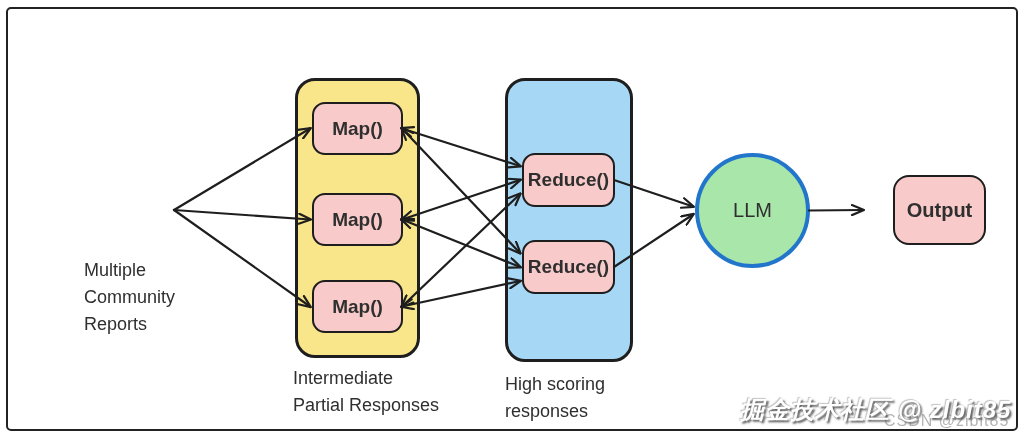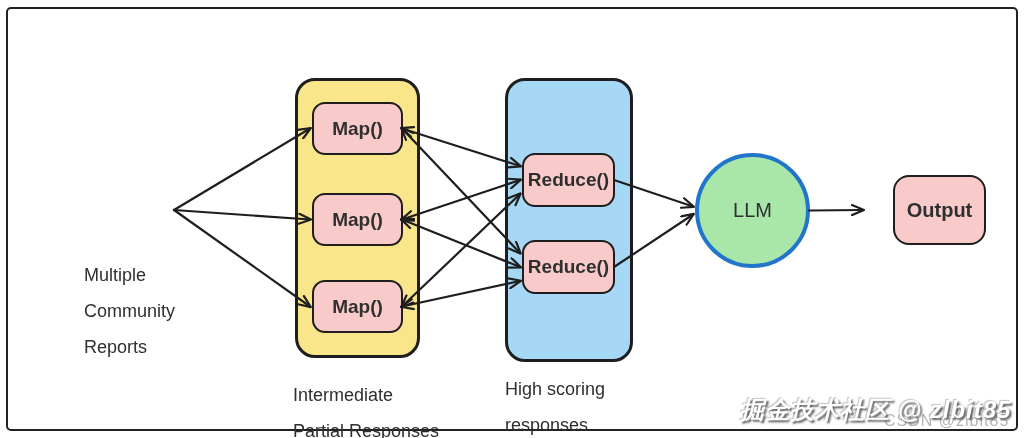--- a/index.html
+++ b/index.html
@@ -34,21 +34,21 @@
     z-index:1;
   }
   .green{background:var(--green);}
   .pink{background:var(--pink);font-weight:bold;}
   .yellowbg{background:var(--yellow);}
   .bluebg{background:var(--blue);}
   .caption{
     position:absolute;
     white-space:pre-line;
     font-size:18px;
-    line-height:36px;
+    line-height:27px;
     color:var(--text);
     z-index:2;
   }
   .edges{
     position:absolute;left:0;top:0;width:1024px;height:438px;
     z-index:4;pointer-events:none;
   }
   .edge{stroke:var(--ink);stroke-width:2.2;stroke-linecap:round;}
   .circle{
     border-radius:50%;
@@ -82,21 +82,21 @@
   <div class="frame"></div>
 
   <div class="caption" style="left:84px;top:257px;">Multiple
 Community
 Reports</div>
 
   <div class="group yellowbg" style="left:295px;top:78px;width:125px;height:280px;"></div>
   <div class="node pink" style="left:312px;top:102px;width:91px;height:53px;border-radius:13px;">Map()</div>
   <div class="node pink" style="left:312px;top:193px;width:91px;height:53px;border-radius:13px;">Map()</div>
   <div class="node pink" style="left:312px;top:280px;width:91px;height:53px;border-radius:13px;">Map()</div>
-  <div class="caption" style="left:293px;top:365px;margin-top:12px;">Intermediate
+  <div class="caption" style="left:293px;top:365px;">Intermediate
 Partial Responses</div>
 
   <div class="group bluebg" style="left:505px;top:78px;width:128px;height:284px;"></div>
   <div class="node pink" style="left:522px;top:153px;width:93px;height:54px;border-radius:13px;">Reduce()</div>
   <div class="node pink" style="left:522px;top:240px;width:93px;height:54px;border-radius:13px;">Reduce()</div>
   <div class="caption" style="left:505px;top:371px;width:128px;text-align:left;">High scoring
 responses</div>
 
   <div class="node green circle" style="left:695px;top:153px;width:115px;height:115px;">LLM</div>
 

